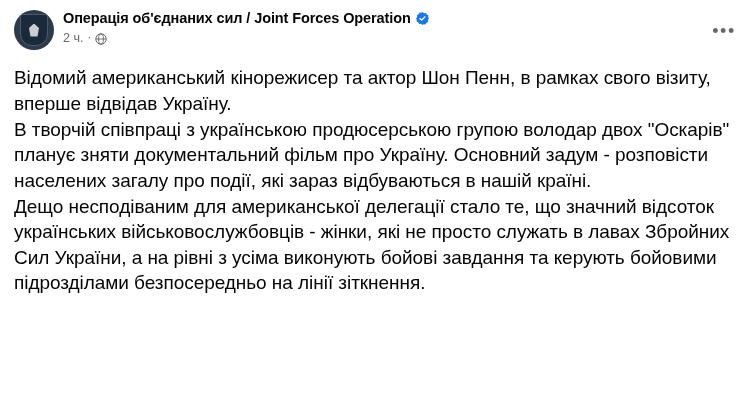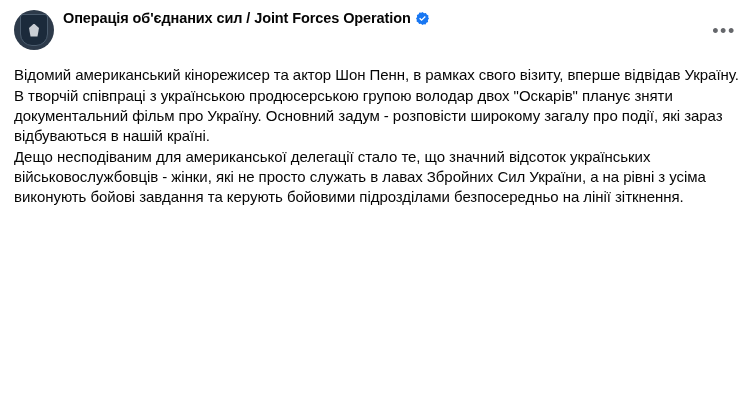--- a/index.html
+++ b/index.html
@@ -112,21 +112,21 @@
     align-items: center;
     justify-content: center;
     color: #65676b;
     font-size: 18px;
     letter-spacing: 1.5px;
     line-height: 1;
     cursor: pointer;
   }
   .post-body {
     margin-top: 9px;
-    font-size: 15px;
+    font-size: 19px;
     line-height: 1.345;
     color: #050505;
     letter-spacing: -0.05px;
   }
   .post-body p {
     margin: 0 0 0.5px 0;
   }
 </style>
 </head>
 <body>
@@ -142,24 +142,35 @@
     <div class="header-text">
       <div class="page-name-row">
         <span class="page-name">Операція об'єднаних сил / Joint Forces Operation</span>
         <span class="verified">
           <svg viewBox="0 0 16 16" width="13" height="13" aria-hidden="true">
             <path fill="#1877F2" d="M8 0l1.9 1.4 2.3-.3 1 2.1 2.1 1-.3 2.3L16 8l-1.4 1.9.3 2.3-2.1 1-1 2.1-2.3-.3L8 16l-1.9-1.4-2.3.3-1-2.1-2.1-1 .3-2.3L0 8l1.4-1.9L1.1 3.8l2.1-1 1-2.1 2.3.3L8 0z"></path>
             <path fill="#ffffff" d="M6.9 11.2L3.9 8.3l1.1-1.1 1.9 1.8 4-4.1 1.1 1.1z"></path>
           </svg>
         </span>
       </div>
+      <div class="meta-row">
+        <span>2 ч.</span>
+        <span class="meta-dot">·</span>
+        <span class="globe">
+          <svg viewBox="0 0 12 12" width="12" height="12" aria-hidden="true">
+            <circle cx="6" cy="6" r="5.2" fill="none" stroke="#65676b" stroke-width="1"></circle>
+            <ellipse cx="6" cy="6" rx="2.4" ry="5.2" fill="none" stroke="#65676b" stroke-width="0.9"></ellipse>
+            <line x1="0.9" y1="6" x2="11.1" y2="6" stroke="#65676b" stroke-width="0.9"></line>
+          </svg>
+        </span>
+      </div>
     </div>
 
     <div class="more-btn">•••</div>
   </div>
 
   <div class="post-body">
     <p>Відомий американський кінорежисер та актор Шон Пенн, в рамках свого візиту, вперше відвідав Україну.</p>
-    <p>В творчій співпраці з українською продюсерською групою володар двох "Оскарів" планує зняти документальний фільм про Україну. Основний задум - розповісти широкому загалу про події, які зараз відбуваються в нашій країні.</p>
+    <p>В творчій співпраці з українською продюсерською групою володар двох "Оскарів" планує зняти документальний фільм про Україну. Основний задум - розповісти населених загалу про події, які зараз відбуваються в нашій країні.</p>
     <p>Дещо несподіваним для американської делегації стало те, що значний відсоток українських військовослужбовців - жінки, які не просто служать в лавах Збройних Сил України, а на рівні з усіма виконують бойові завдання та керують бойовими підрозділами безпосередньо на лінії зіткнення.</p>
   </div>
 
 </div>
 
 </body></html>

